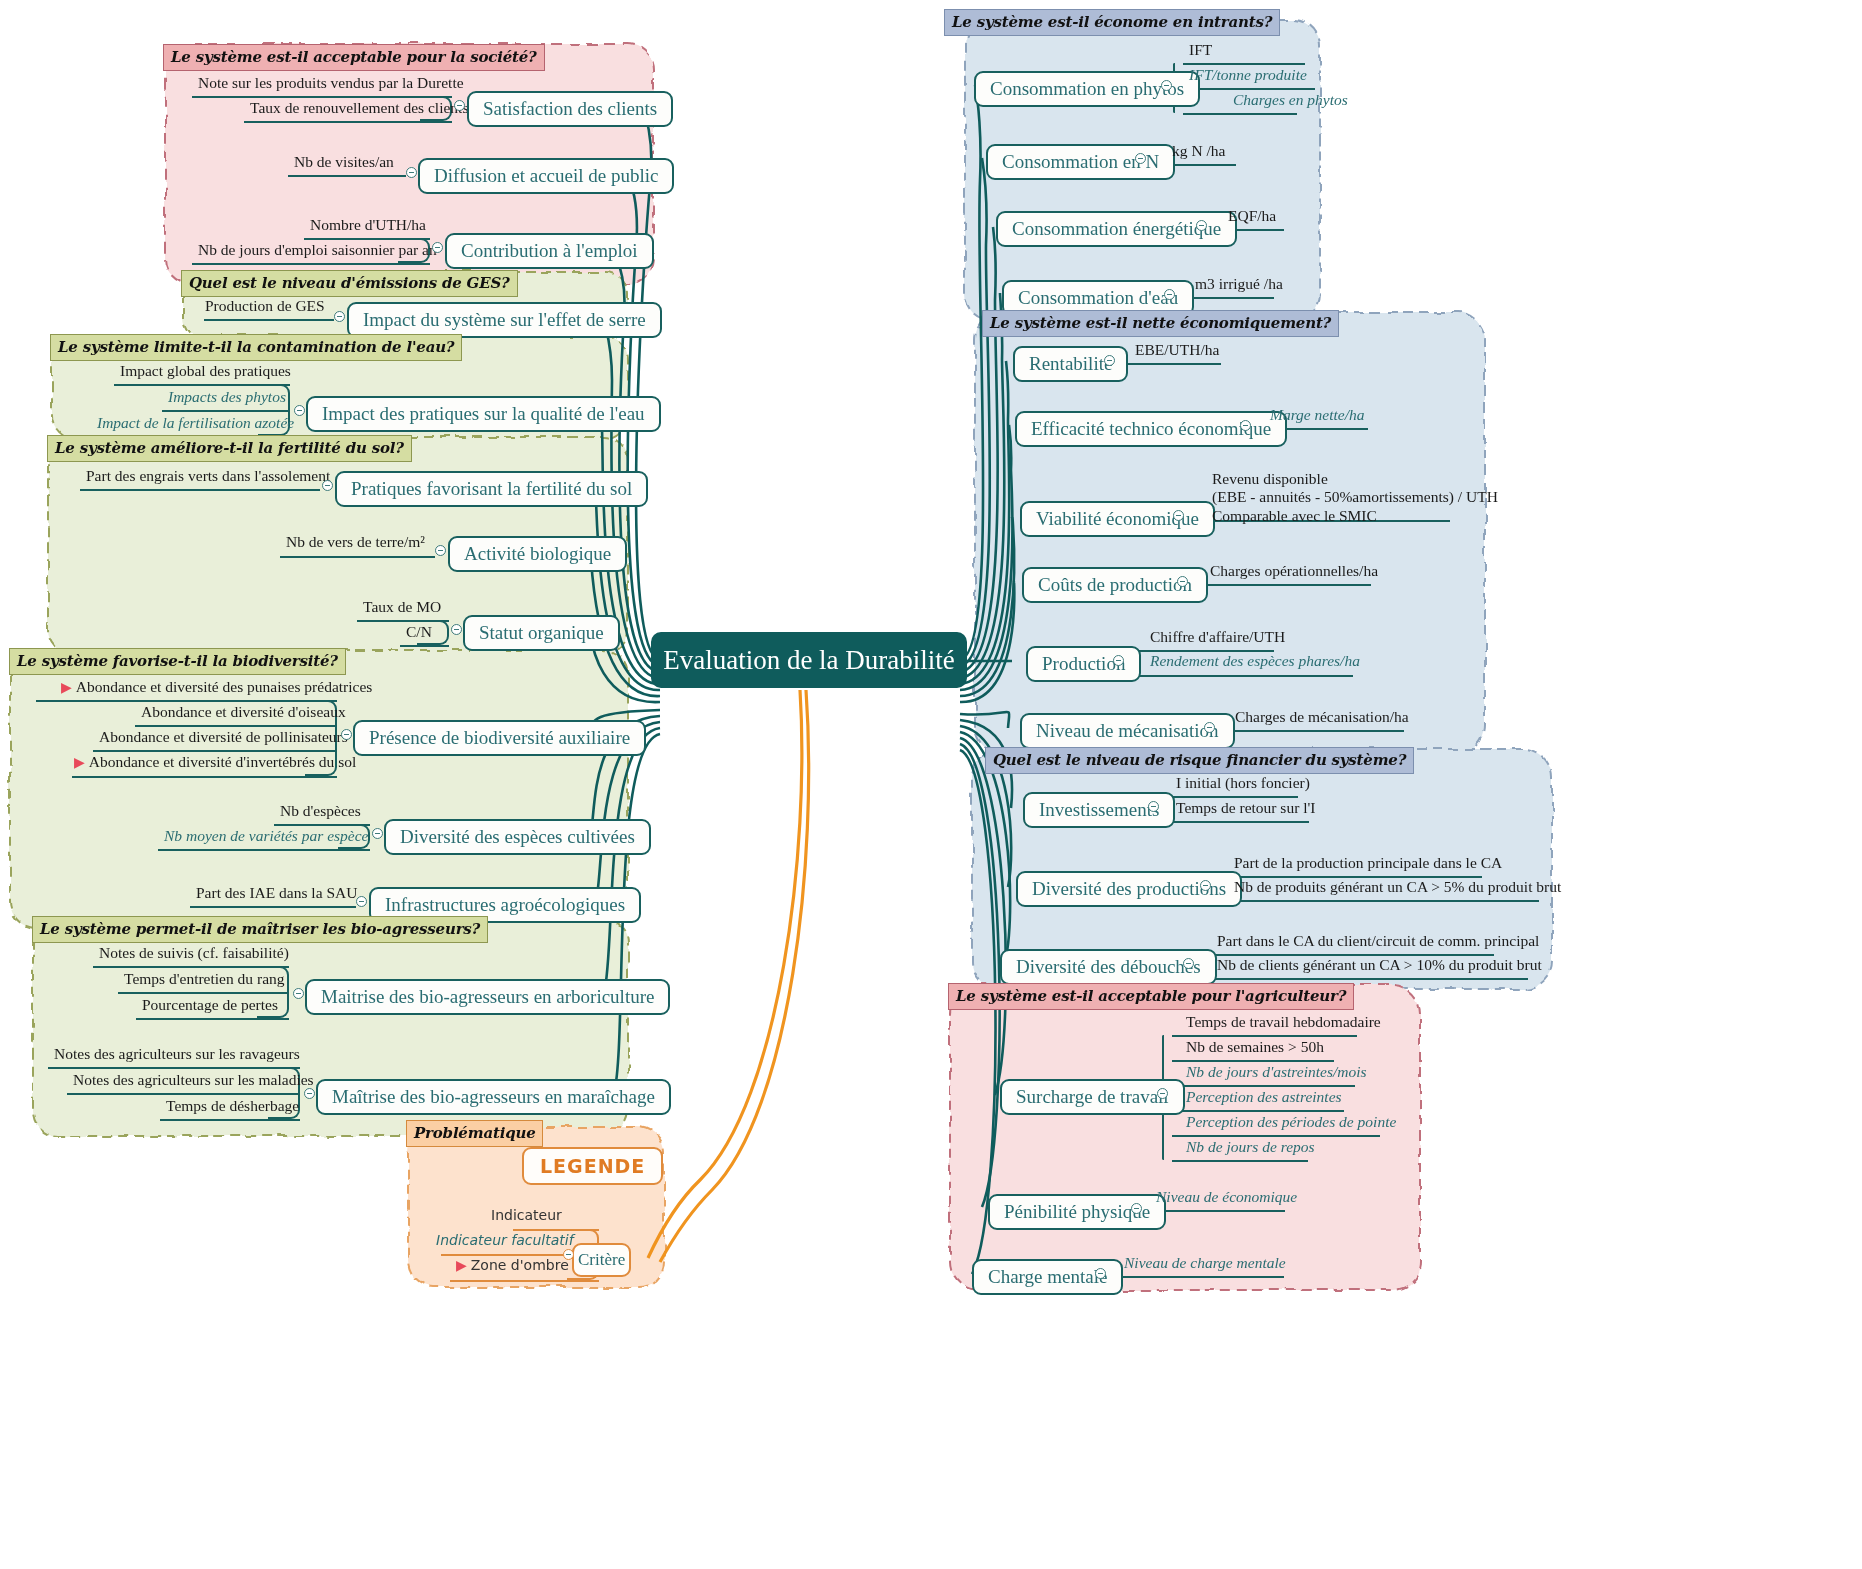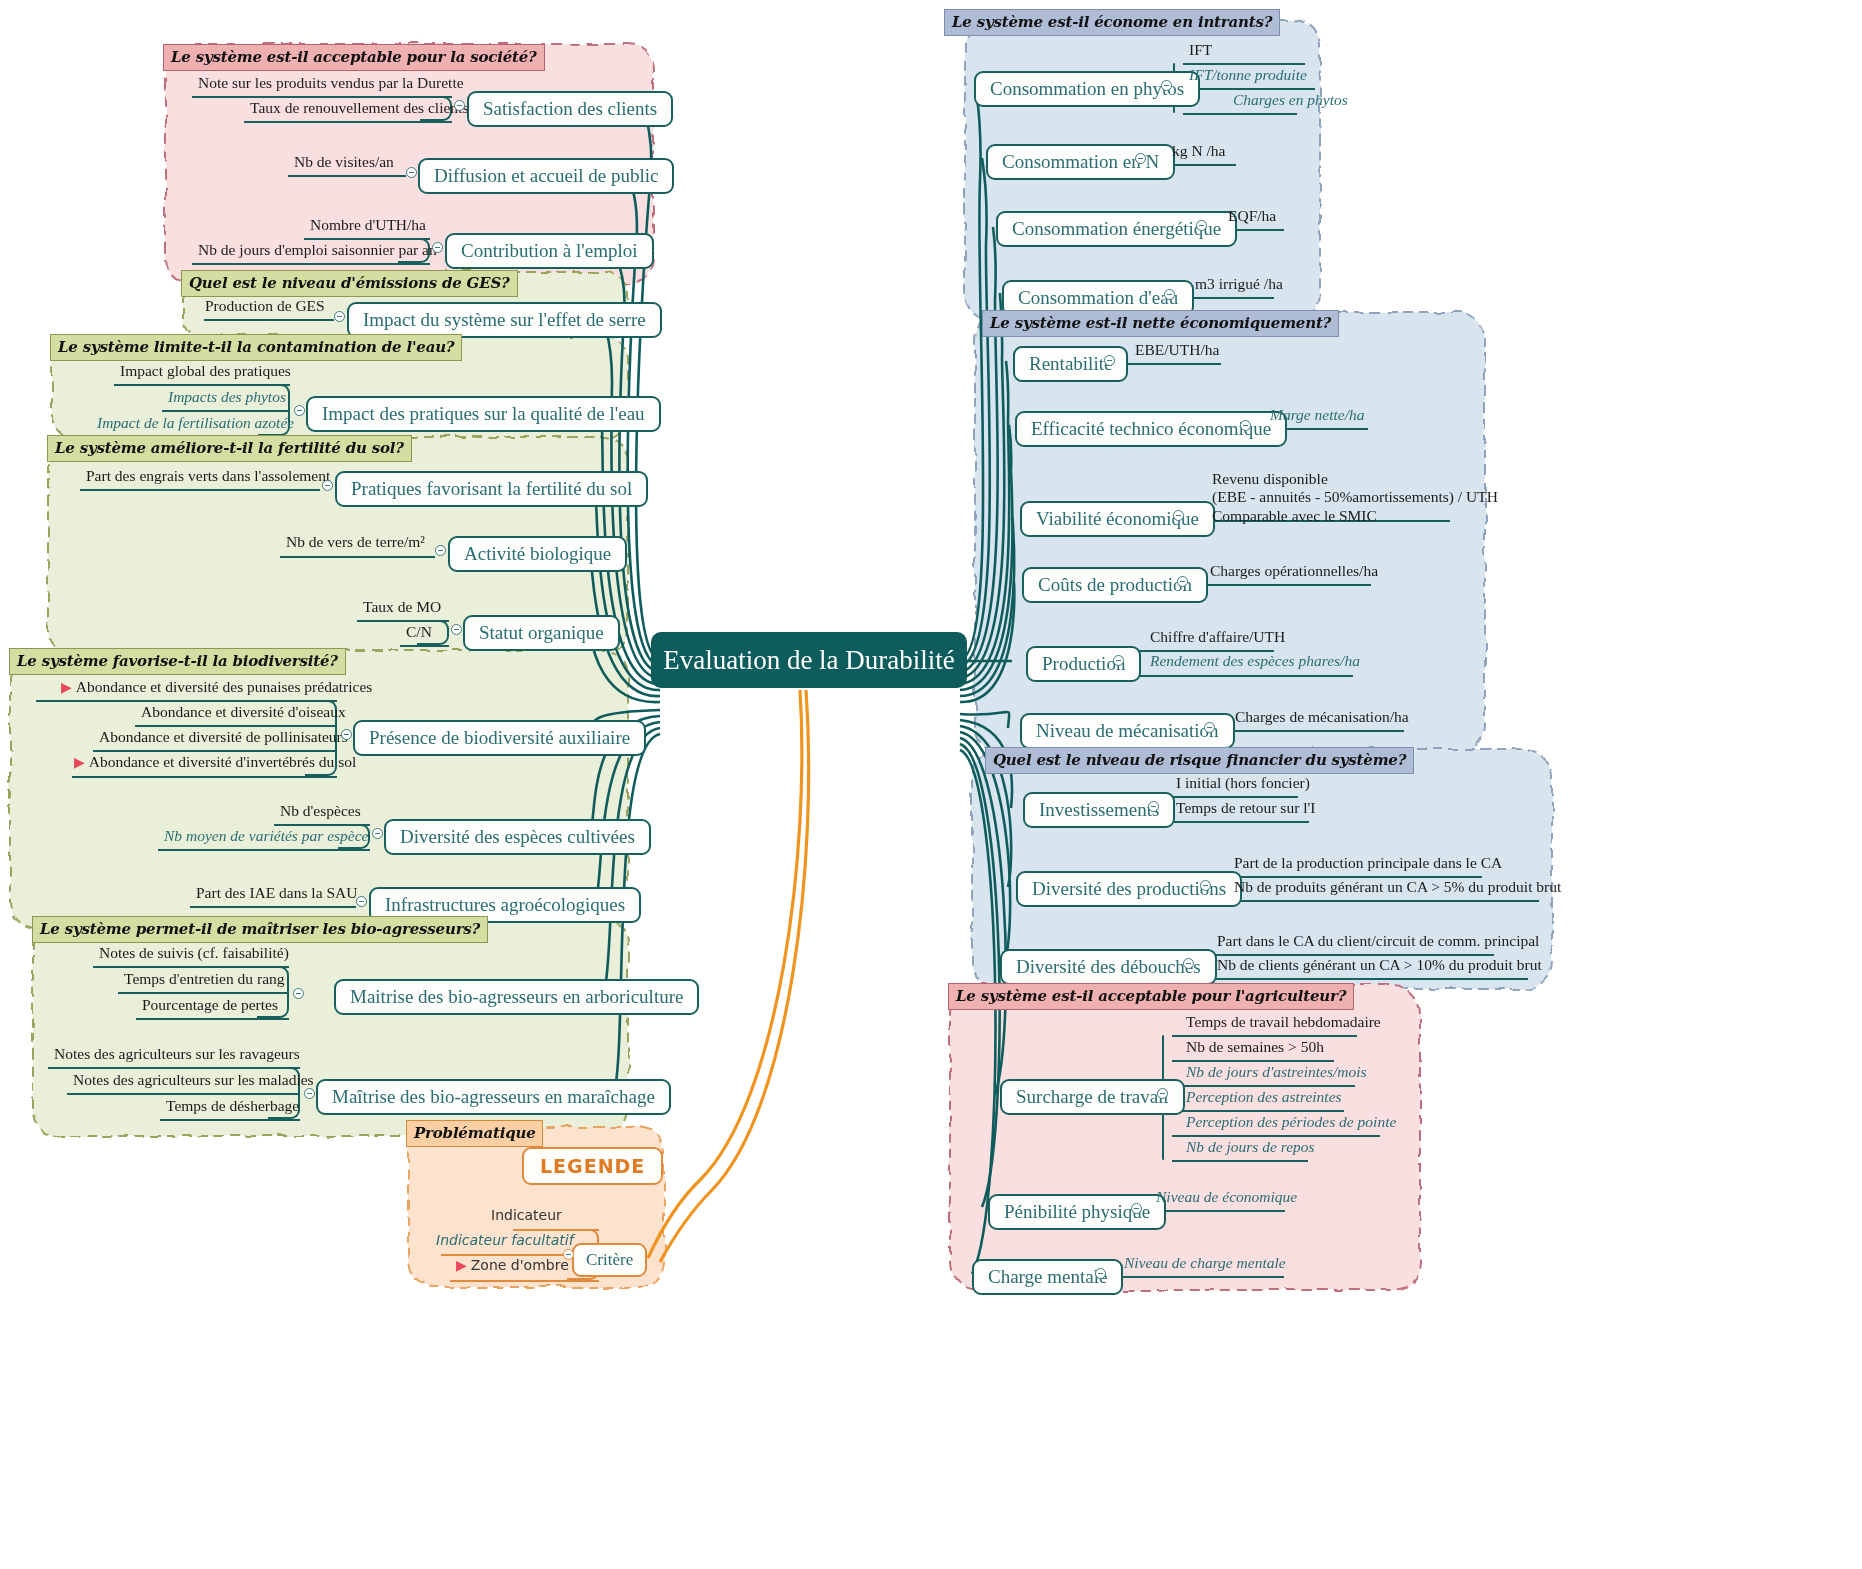--- a/index.html
+++ b/index.html
@@ -36,21 +36,21 @@
   .bullet{position:absolute;width:11px;height:11px;border-radius:50%;
      border:1.6px solid #3f7b7b;background:#fff;z-index:6;box-sizing:border-box;}
   .bullet::after{content:"";position:absolute;left:2px;top:4px;width:5px;height:0;
      border-top:1.4px solid #3f7b7b;}
 
   .legend-label{position:absolute;font-family:"DejaVu Sans",sans-serif;font-weight:bold;
      color:#e07b23;font-size:19px;letter-spacing:1px;z-index:6;}
   .legend-box{border:2px solid #e08b3c;border-radius:9px;background:#fffdfa;
      color:#e07b23;}
   .legend-crit{border:2px solid #e08b3c;border-radius:9px;background:#fffdfa;
-     color:#2a6d72;font-size:17px;padding:5px 12px;}
+     color:#2a6d72;font-size:17px;padding:5px 4px;}
   .sans{font-family:"DejaVu Sans",sans-serif;font-size:14px;}
 </style>
 </head>
 <body>
 
 <div id="stage">
 
   <svg class="layer">
     <defs>
       <filter id="wob">
@@ -247,21 +247,21 @@
   <div class="node crit" style="left:369px;top:887px;">Infrastructures agroécologiques</div>
 
   <div class="ind" style="left:95px;top:944px;">Notes de suivis (cf. faisabilité)</div>
   <div class="uline" style="left:93px;top:966px;width:196px;"></div>
   <div class="ind" style="left:120px;top:970px;">Temps d'entretien du rang</div>
   <div class="uline" style="left:118px;top:992px;width:171px;"></div>
   <div class="ind" style="left:138px;top:996px;">Pourcentage de pertes</div>
   <div class="uline" style="left:136px;top:1018px;width:153px;"></div>
   <div class="brk" style="left:257px;top:966px;width:32px;height:52px;"></div>
   <div class="bullet" style="left:293px;top:988px;"></div>
-  <div class="node crit" style="left:305px;top:979px;margin-left:29px;">Maitrise des bio-agresseurs en arboriculture</div>
+  <div class="node crit" style="left:305px;top:979px;">Maitrise des bio-agresseurs en arboriculture</div>
 
   <div class="ind" style="left:50px;top:1045px;">Notes des agriculteurs sur les ravageurs</div>
   <div class="uline" style="left:48px;top:1067px;width:252px;"></div>
   <div class="ind" style="left:69px;top:1071px;">Notes des agriculteurs sur les maladies</div>
   <div class="uline" style="left:67px;top:1093px;width:233px;"></div>
   <div class="ind" style="left:162px;top:1097px;">Temps de désherbage</div>
   <div class="uline" style="left:160px;top:1119px;width:140px;"></div>
   <div class="brk" style="left:268px;top:1067px;width:32px;height:52px;"></div>
   <div class="bullet" style="left:304px;top:1088px;"></div>
   <div class="node crit" style="left:316px;top:1079px;">Maîtrise des bio-agresseurs en maraîchage</div>

